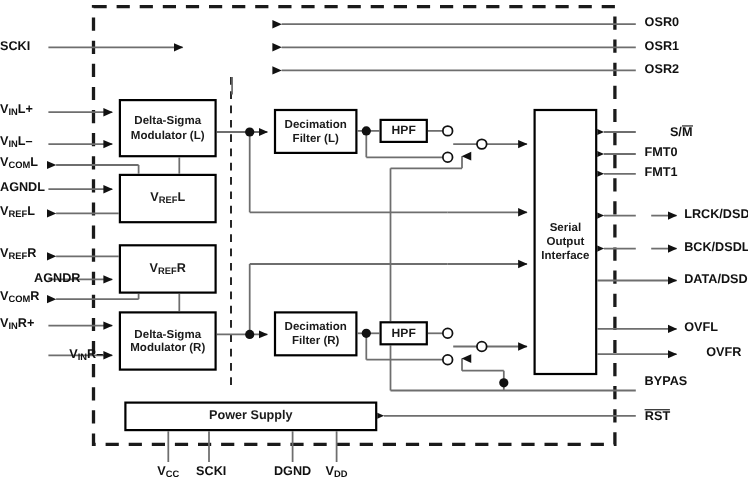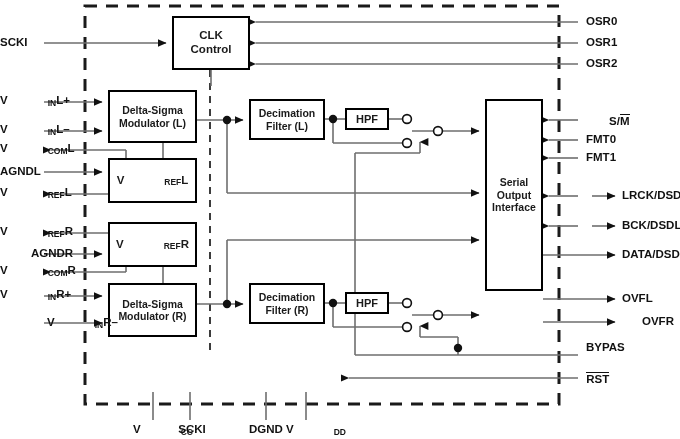--- a/index.html
+++ b/index.html
@@ -11,21 +11,21 @@
        border:2.5px solid #000;display:flex;align-items:center;
        justify-content:center;text-align:center;line-height:1.18;
        font-weight:bold;color:#1a1a1a;}
   .blk .inner{padding:0 2px;}
 
   .pin{position:absolute;font-size:11.5px;font-weight:bold;color:#111;
        white-space:nowrap;line-height:1;}
   .pin.r{text-align:left;}
   .pin.l{text-align:left;}
   .pin.c{text-align:center;}
-  .sub{font-size:8.5px;vertical-align:-0.22em;letter-spacing:0;margin-left:40px;}
+  .sub{font-size:8.5px;vertical-align:-0.22em;letter-spacing:0;}
   .ovl{border-top:1.4px solid #111;display:inline-block;line-height:1.05;padding:0 0.2px;}
 </style>
 </head>
 <body>
 
 <div id="diagram">
 
   <svg id="svg-layer" viewBox="0 0 680 439" xmlns="http://www.w3.org/2000/svg">
     <defs>
       <marker id="ar" markerWidth="9" markerHeight="9" refX="8" refY="4.2" orient="auto" markerUnits="userSpaceOnUse">
@@ -136,23 +136,20 @@
     <g fill="#ffffff" stroke="#111" stroke-width="1.6">
       <circle cx="407" cy="119" r="4.4"></circle>
       <circle cx="407" cy="143" r="4.4"></circle>
       <circle cx="438" cy="131" r="4.4"></circle>
       <circle cx="407" cy="303" r="4.4"></circle>
       <circle cx="407" cy="327" r="4.4"></circle>
       <circle cx="438" cy="315" r="4.4"></circle>
     </g>
   </svg>
 
-  <div class="blk" style="left:172px;top:16px;width:78px;height:54px;font-size:11.5px;">
-    <div class="inner"><span>CLK<br>Control</span></div>
-  </div>
 
   <div class="blk" style="left:108px;top:90px;width:89px;height:53px;font-size:10.5px;">
     <div class="inner"><span>Delta-Sigma<br>Modulator (L)</span></div>
   </div>
 
   <div class="blk" style="left:108px;top:158px;width:89px;height:45px;font-size:11.5px;">
     <div class="inner">V<span class="sub">REF</span>L</div>
   </div>
 
   <div class="blk" style="left:108px;top:222px;width:89px;height:45px;font-size:11.5px;">
@@ -172,36 +169,39 @@
   </div>
 
   <div class="blk" style="left:345px;top:108px;width:44px;height:22px;font-size:11px;">
     <div class="inner">HPF</div>
   </div>
 
   <div class="blk" style="left:345px;top:292px;width:44px;height:22px;font-size:11px;">
     <div class="inner">HPF</div>
   </div>
 
-  <div class="blk" style="left:485px;top:99px;width:58px;height:192px;font-size:10.5px;">
+  <div class="blk" style="left:485px;top:99px;width:58px;height:242px;font-size:10.5px;">
     <div class="inner"><span>Serial<br>Output<br>Interface</span></div>
   </div>
 
+  <div class="blk" style="left:113px;top:365px;width:230px;height:27px;font-size:11.5px;">
+    <div class="inner">Power Supply</div>
+  </div>
 
   <div class="pin l" style="left:0px;top:37px;width:40px;">SCKI</div>
   <div class="pin l" style="left:0px;top:95px;width:60px;">V<span class="sub">IN</span>L+</div>
   <div class="pin l" style="left:0px;top:124px;width:60px;">V<span class="sub">IN</span>L–</div>
   <div class="pin l" style="left:0px;top:143px;width:67px;">V<span class="sub">COM</span>L</div>
   <div class="pin l" style="left:0px;top:166px;width:60px;">AGNDL</div>
   <div class="pin l" style="left:0px;top:187px;width:67px;">V<span class="sub">REF</span>L</div>
   <div class="pin l" style="left:0px;top:226px;width:67px;">V<span class="sub">REF</span>R</div>
   <div class="pin l" style="left:0px;top:248px;width:60px;padding-left:31px;">AGNDR</div>
   <div class="pin l" style="left:0px;top:265px;width:67px;">V<span class="sub">COM</span>R</div>
   <div class="pin l" style="left:0px;top:289px;width:60px;">V<span class="sub">IN</span>R+</div>
-  <div class="pin l" style="left:0px;top:317px;width:60px;padding-left:47px;">V<span class="sub">IN</span>R–</div>
+  <div class="pin l" style="left:16px;top:317px;width:60px;padding-left:47px;">V<span class="sub">IN</span>R–</div>
 
   <div class="pin r" style="left:586px;top:16px;">OSR0</div>
   <div class="pin r" style="left:586px;top:37px;">OSR1</div>
   <div class="pin r" style="left:586px;top:58px;">OSR2</div>
   <div class="pin r" style="left:609px;top:114px;">S/<span class="ovl">M</span></div>
   <div class="pin r" style="left:586px;top:134px;">FMT0</div>
   <div class="pin r" style="left:586px;top:152px;">FMT1</div>
   <div class="pin r" style="left:622px;top:190px;">LRCK/DSDBCK</div>
   <div class="pin r" style="left:622px;top:220px;">BCK/DSDL</div>
   <div class="pin r" style="left:622px;top:249px;">DATA/DSDR</div>

